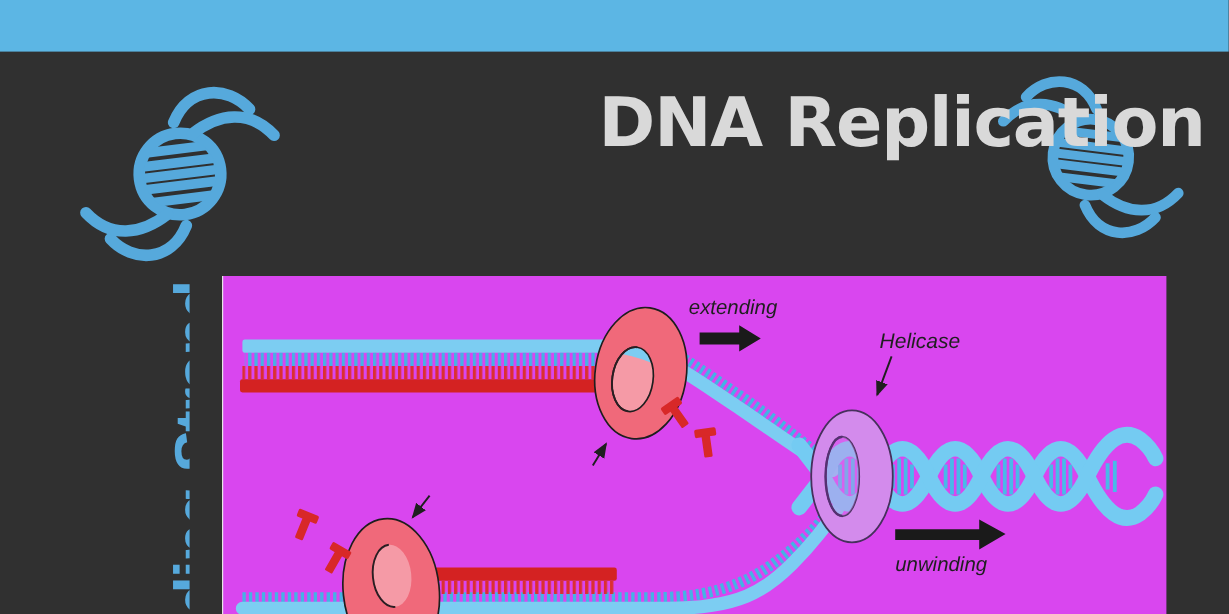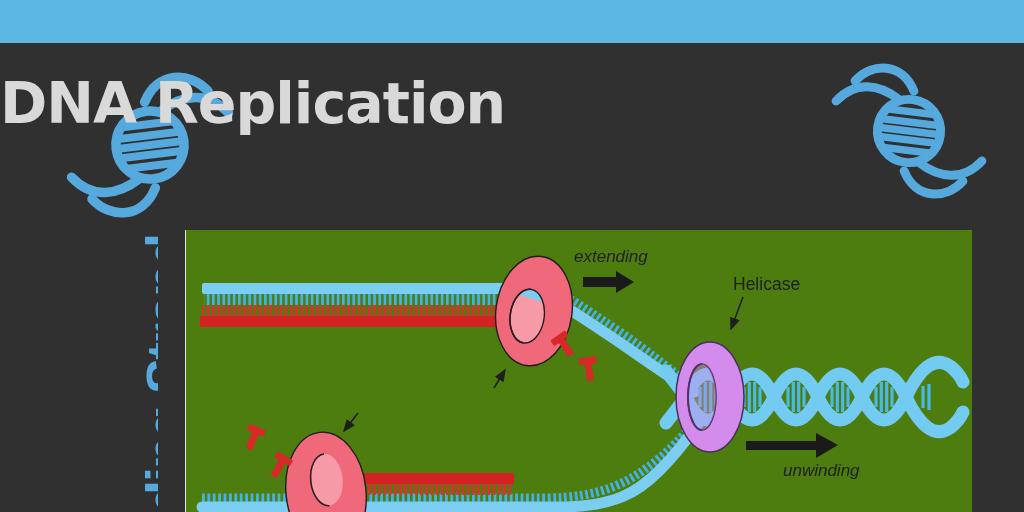--- a/index.html
+++ b/index.html
@@ -5,43 +5,44 @@
   html,body{margin:0;padding:0;}
   body{
     width:1024px;height:512px;position:relative;overflow:hidden;
     background:#303030;font-family:"Liberation Sans",sans-serif;
   }
   .topbar{
     position:absolute;left:0;top:0;width:1024px;height:43px;
     background:#5CB6E4;
   }
   .title{
-    position:absolute;left:0;right:20px;top:70px;text-align:left;
+    position:absolute;left:0;right:20px;top:70px;text-align:right;
     font-family:"DejaVu Sans",sans-serif;font-weight:bold;
     font-size:57px;letter-spacing:-1px;color:#D9D9D9;
   }
   .dna-icon{position:absolute;}
   .dna-icon svg{display:block;}
   .side-label-wrap{
     position:absolute;left:58px;top:0;width:100px;height:512px;overflow:hidden;
   }
   .side-label{
     position:absolute;white-space:nowrap;left:76px;top:600px;
     transform-origin:0 0;transform:rotate(-90deg);
     font-weight:bold;font-size:54px;letter-spacing:-2px;color:#56A9DC;
     font-family:"Liberation Sans",sans-serif;
   }
   .panel{
     position:absolute;left:185px;top:230px;width:787px;height:282px;
-    background:#4d7c0f;border-left:1px solid #e4e4e4;box-sizing:border-box;
+    background:#d946ef;border-left:1px solid #e4e4e4;box-sizing:border-box;
   }
   .panel svg{position:absolute;left:0;top:0;}
   .lbl{
     position:absolute;color:#1f1f1f;font-family:"Liberation Sans",sans-serif;
     white-space:nowrap;
+    font-style:italic;
   }
   .lbl.it{font-style:italic;font-size:17px;}
   .lbl.rg{font-size:18px;}
 </style>
 </head>
 <body>
 
 <div class="topbar"></div>
 
 <div class="dna-icon" style="left:83px;top:60px;transform:rotate(38deg);">
@@ -207,14 +208,14 @@
 
     <g stroke="#1f1f1f" stroke-width="1.6" fill="none">
       <path d="M557,67 L545,99" marker-end="url(#ah)"></path>
       <path d="M308,158 L319,140" marker-end="url(#ah)"></path>
       <path d="M172,183 L158,201" marker-end="url(#ah)"></path>
     </g>
   </svg>
 
   <div class="lbl it" style="left:388px;top:17px;">extending</div>
   <div class="lbl rg" style="left:547px;top:44px;font-size:17.5px;">Helicase</div>
-  <div class="lbl it" style="left:597px;top:231px;font-style:italic;">unwinding</div>
+  <div class="lbl it" style="left:560px;top:231px;font-style:italic;">unwinding</div>
 </div>
 
 </body></html>

